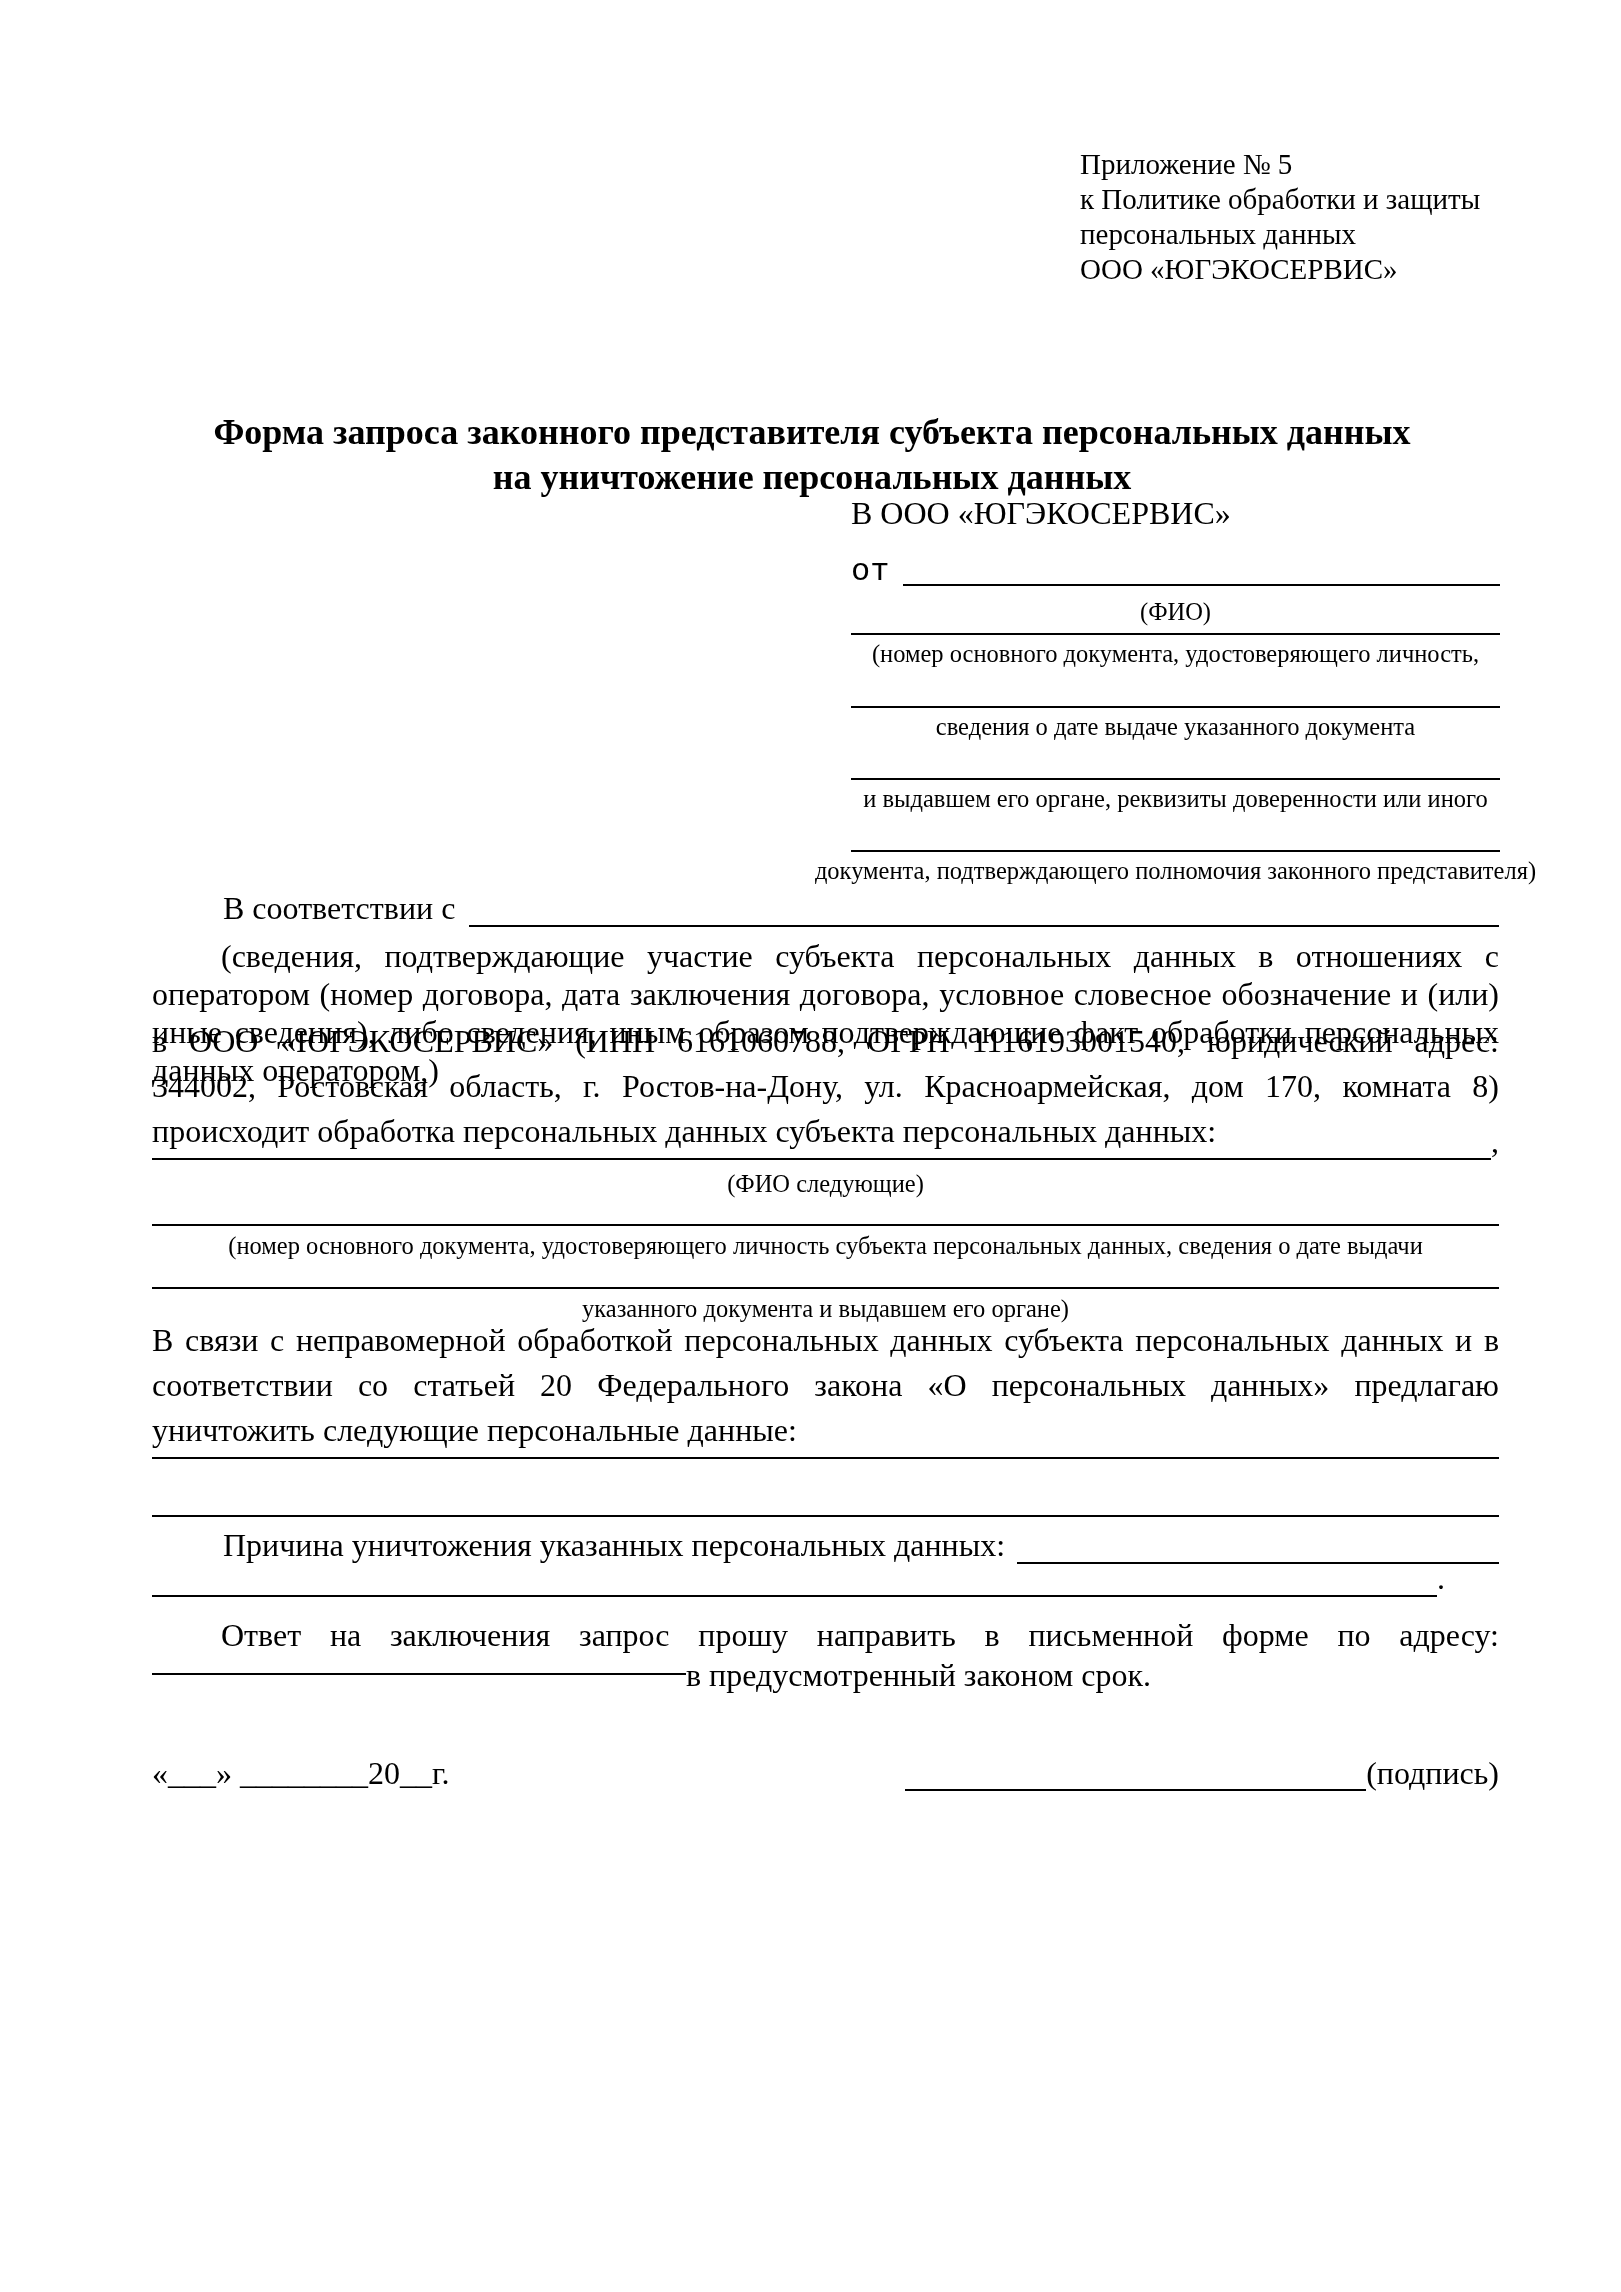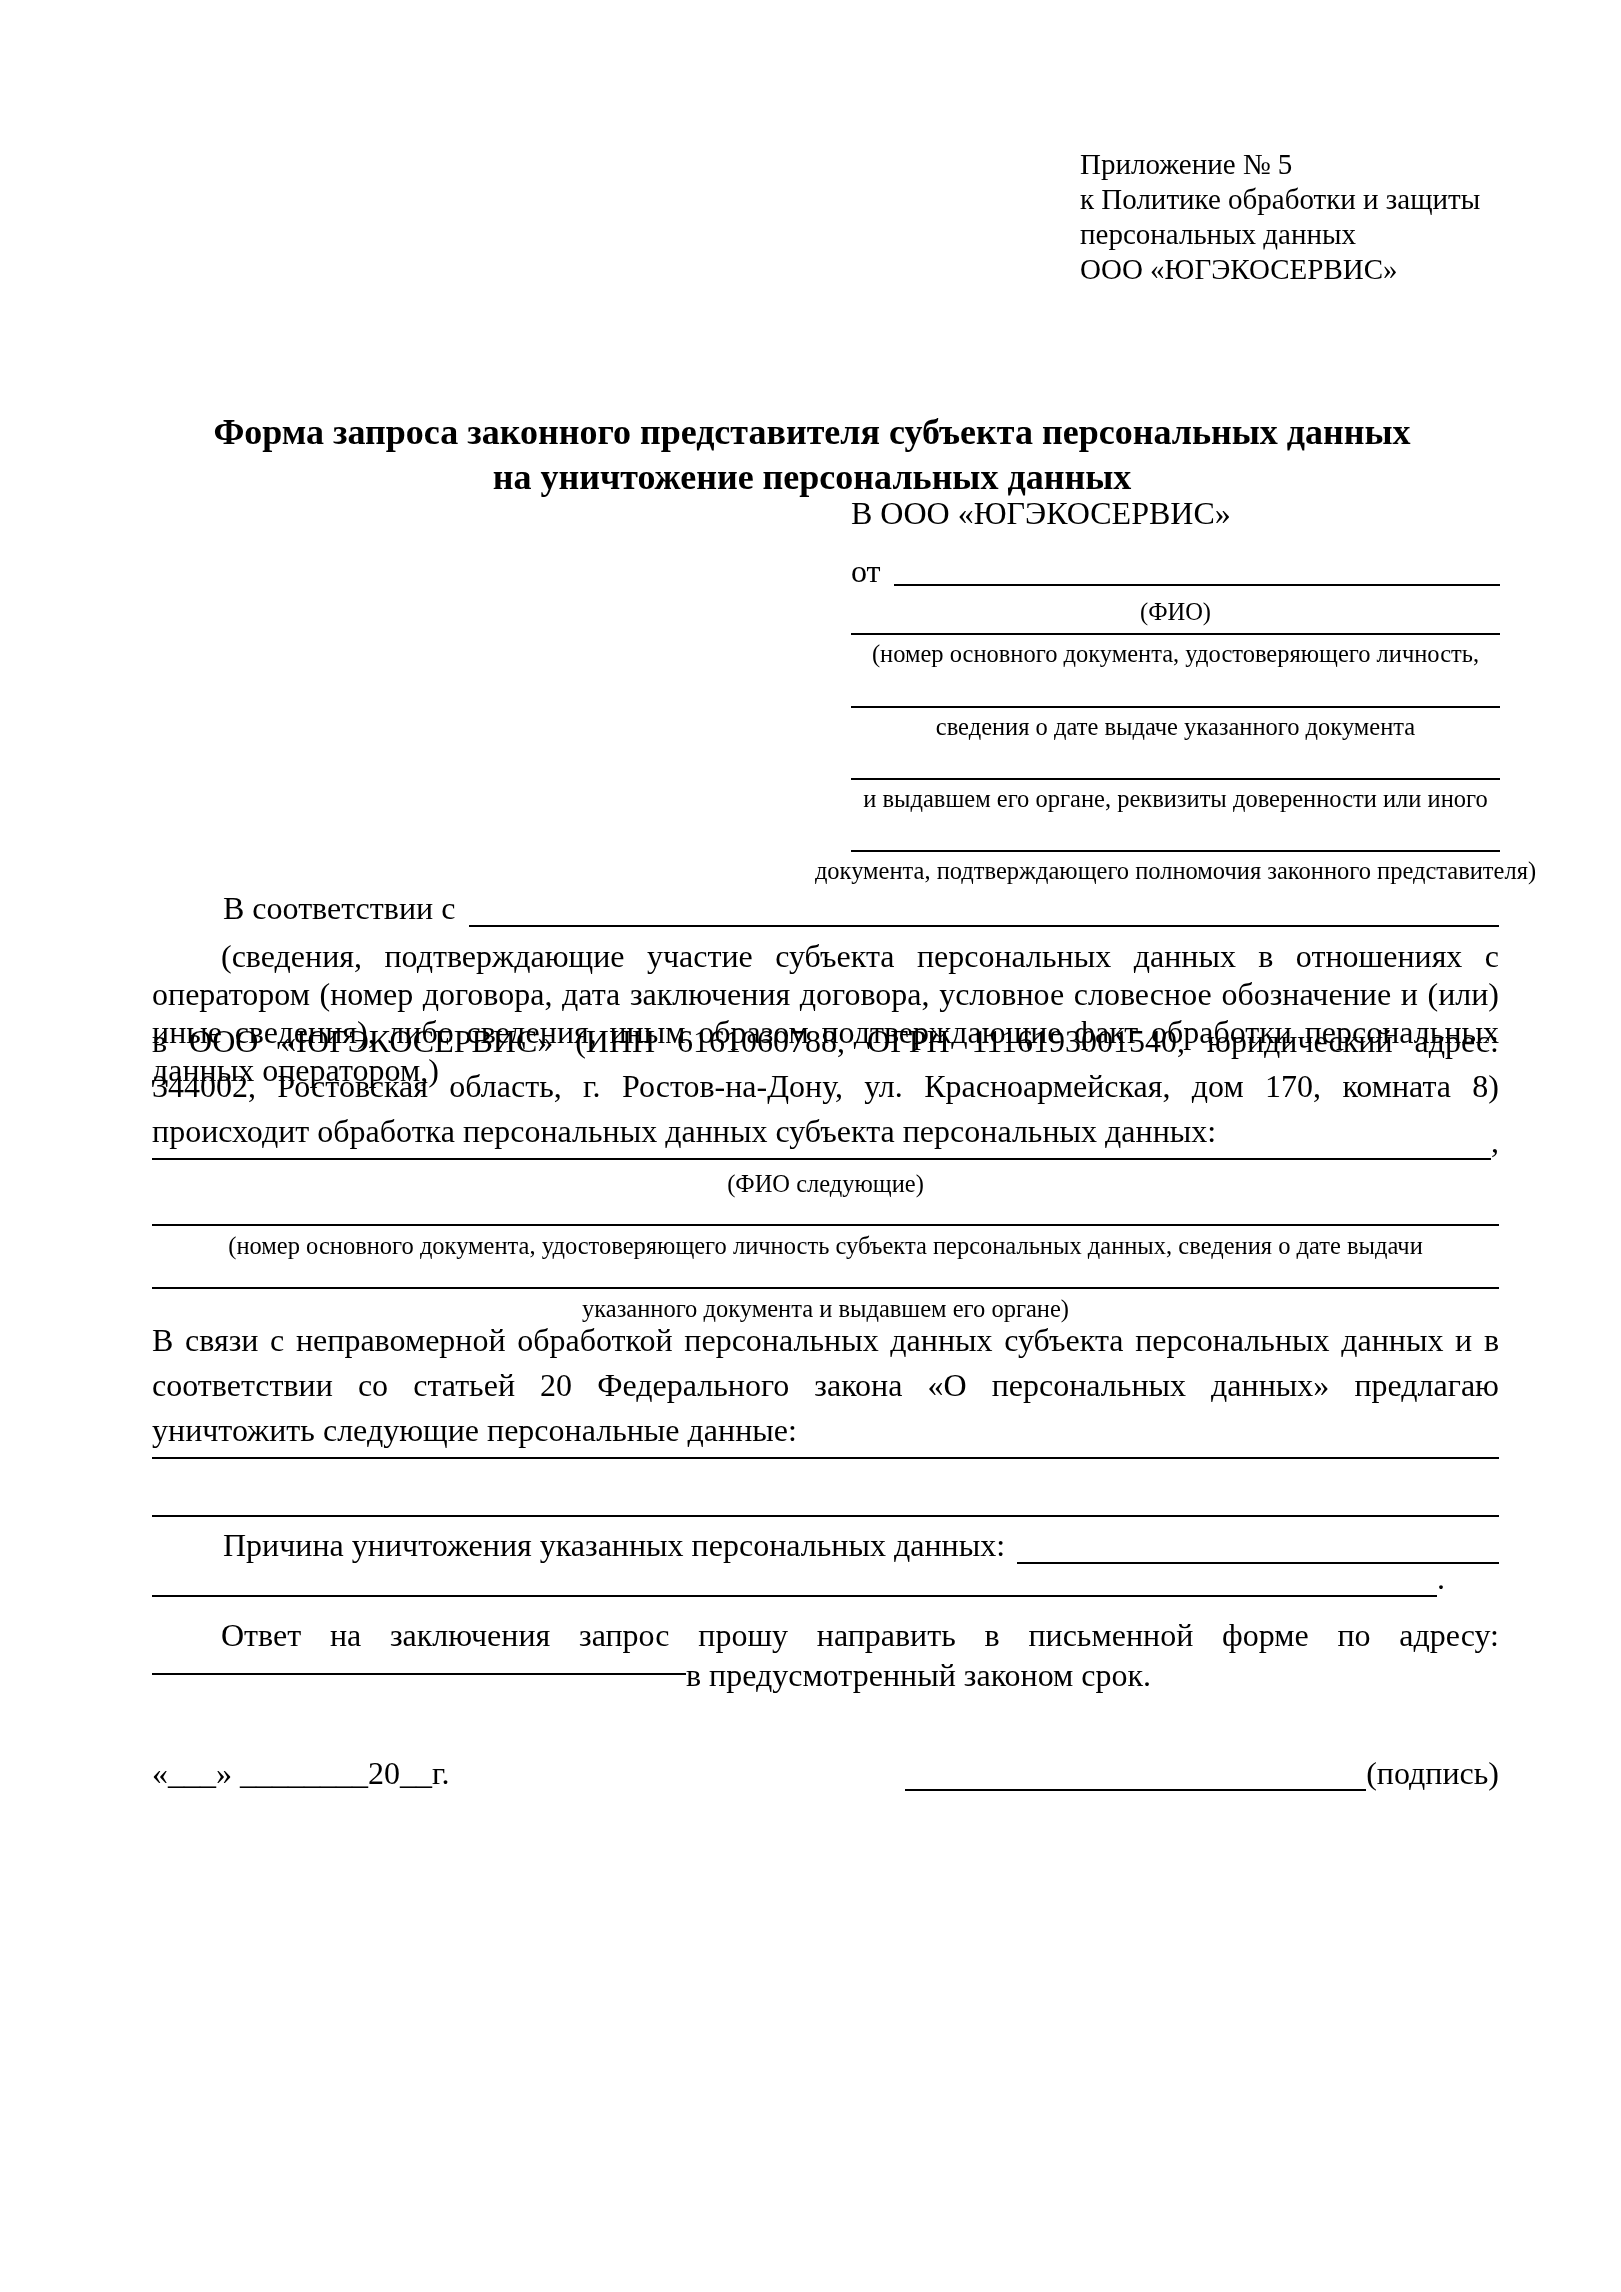--- a/index.html
+++ b/index.html
@@ -59,21 +59,21 @@
     <div>персональных данных</div>
     <div>ООО «ЮГЭКОСЕРВИС»</div>
   </div>
 
   <div class="doc-title" style="top:410px;">Форма запроса законного представителя субъекта персональных данных</div>
   <div class="doc-title" style="top:455px;">на уничтожение персональных данных</div>
 
   <div class="addressee">
     <div class="org">В ООО «ЮГЭКОСЕРВИС»</div>
 
-    <div class="fill-row" style="top:52px;height:43px;">
+    <div class="fill-row" style="top:52px;height:43px;font-family:Liberation Mono, monospace;">
       <span class="lbl">от</span>
       <span class="fill"></span>
     </div>
     <div class="acap" style="top:103px;">(ФИО)</div>
 
     <div class="ahline" style="top:138px;"></div>
     <div class="acap" style="top:145px;">(номер основного документа, удостоверяющего личность,</div>
 
     <div class="ahline" style="top:211px;"></div>
     <div class="acap" style="top:218px;">сведения о дате выдаче указанного документа</div>

